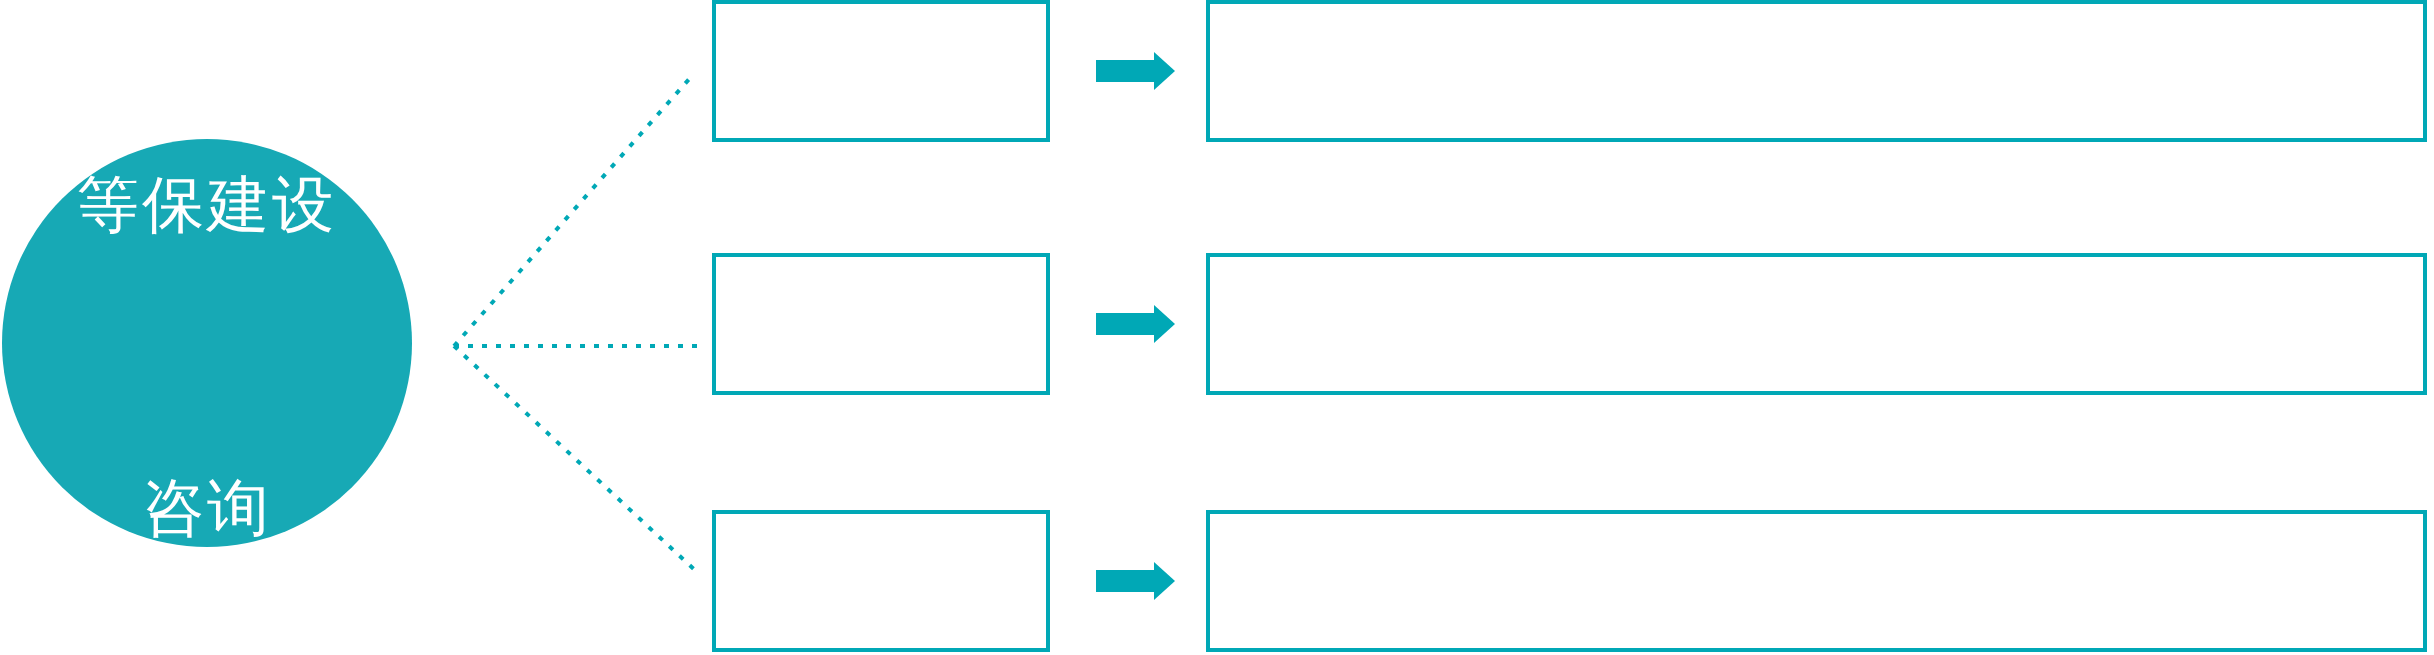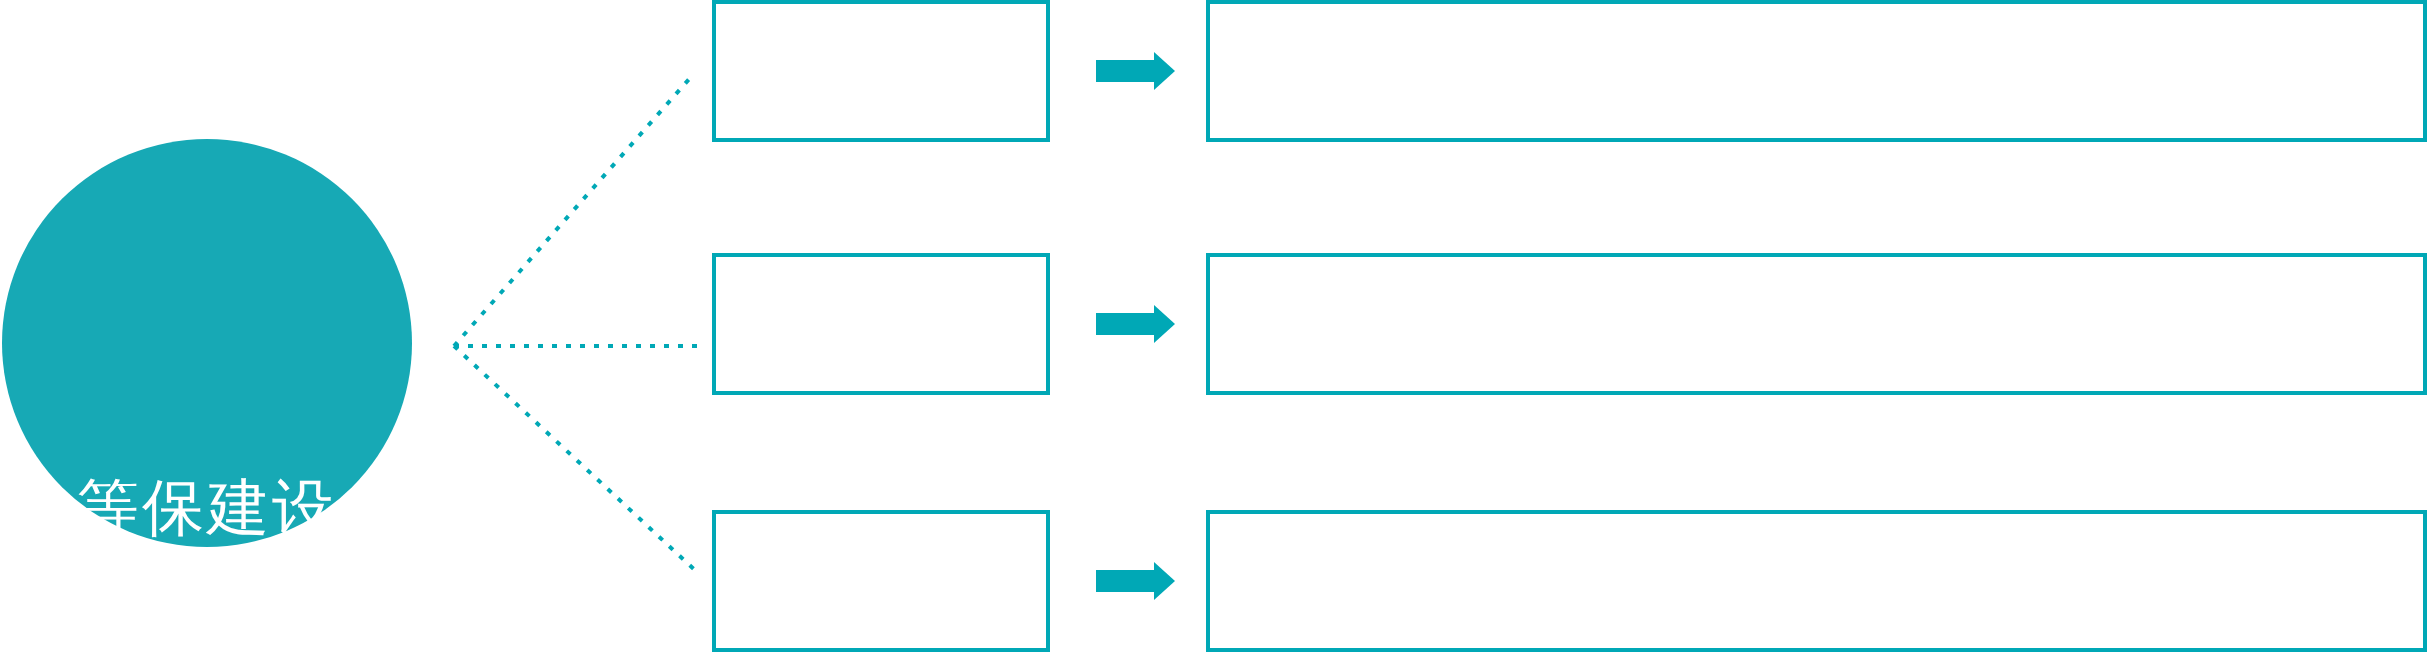--- a/index.html
+++ b/index.html
@@ -21,21 +21,21 @@
     position: absolute;
     left: 2px;
     top: 139px;
     width: 410px;
     height: 408px;
     border-radius: 50%;
     background: var(--circle-fill, #17a9b5);
     display: flex;
     flex-direction: column;
     align-items: center;
-    justify-content: flex-end;
+    justify-content: space-between;
     padding-top: 26px;
     box-sizing: border-box;
   }
   .root-circle .line {
     color: var(--text-on-circle, #ffffff);
     font-size: 62px;
     font-weight: 300;
     letter-spacing: 3px;
     line-height: 1.28;
     text-align: center;
@@ -113,20 +113,21 @@
 <div class="canvas">
 
   <svg class="connectors" viewBox="0 0 2434 655" xmlns="http://www.w3.org/2000/svg">
     <line x1="454" y1="346" x2="690" y2="78"></line>
     <line x1="454" y1="346" x2="704" y2="346"></line>
     <line x1="454" y1="346" x2="698" y2="573"></line>
   </svg>
 
   <div class="root-circle">
     <div class="line">等保建设</div>
+    <div class="line">咨询</div>
   </div>
 
   <div class="step-box row1"></div>
   <div class="arrow a1">
     <div class="body"></div>
     <div class="head"></div>
   </div>
   <div class="detail-box row1"></div>
 
   <div class="step-box row2"></div>

